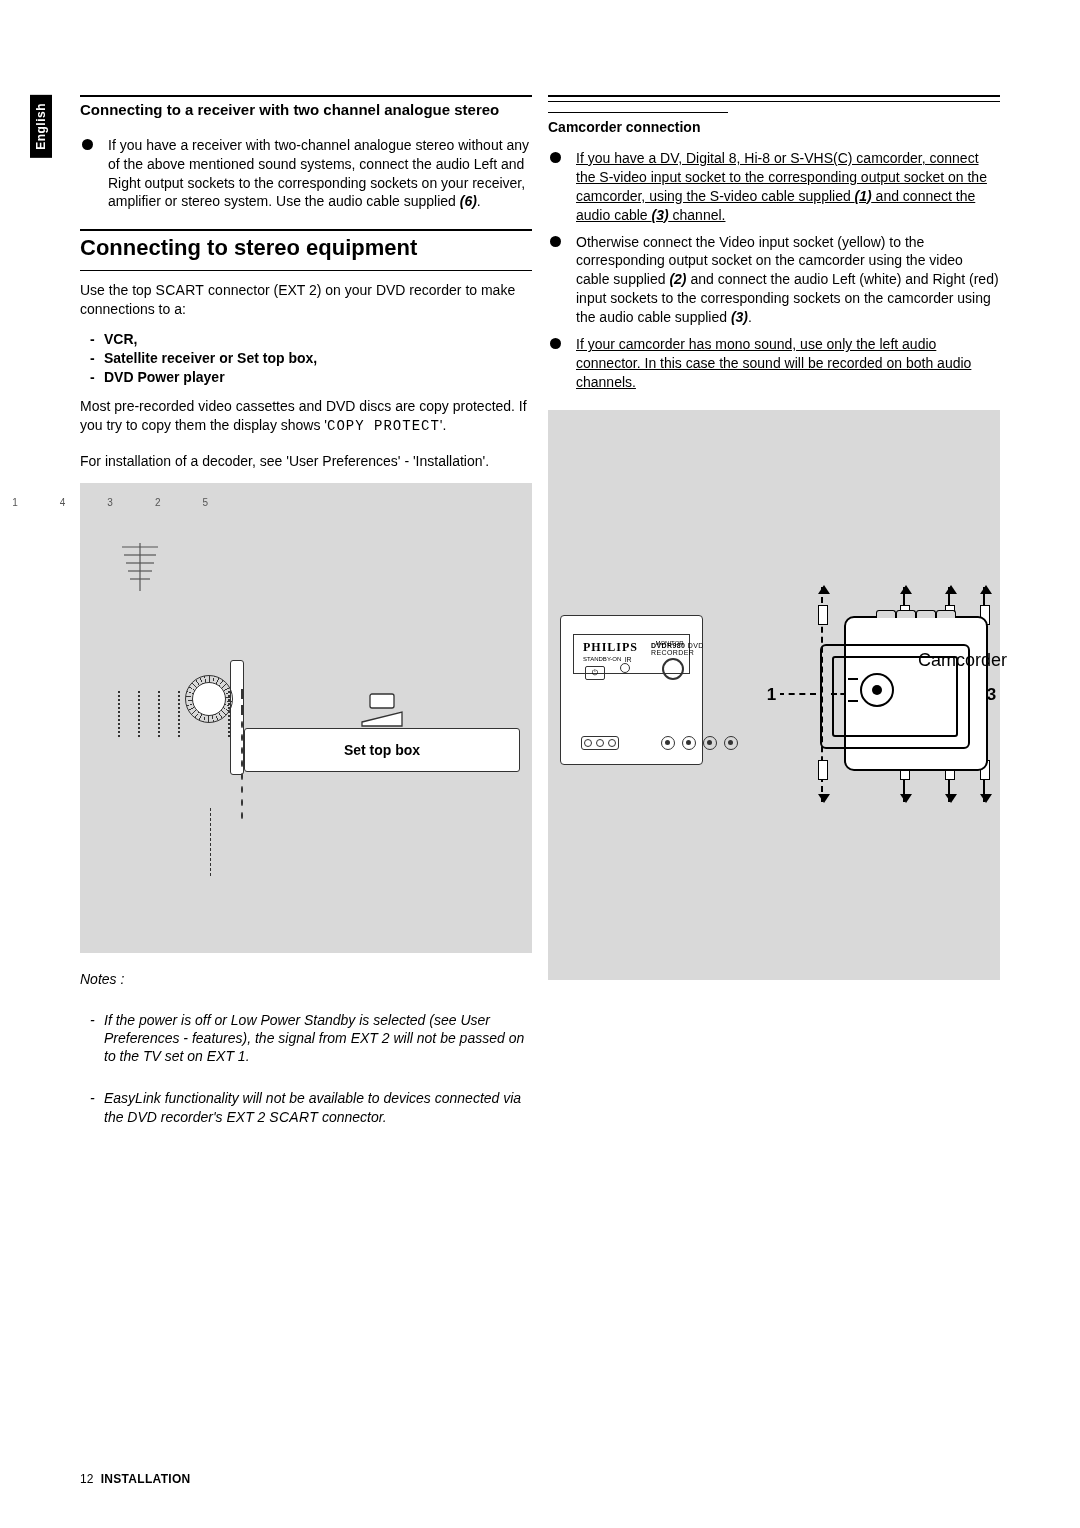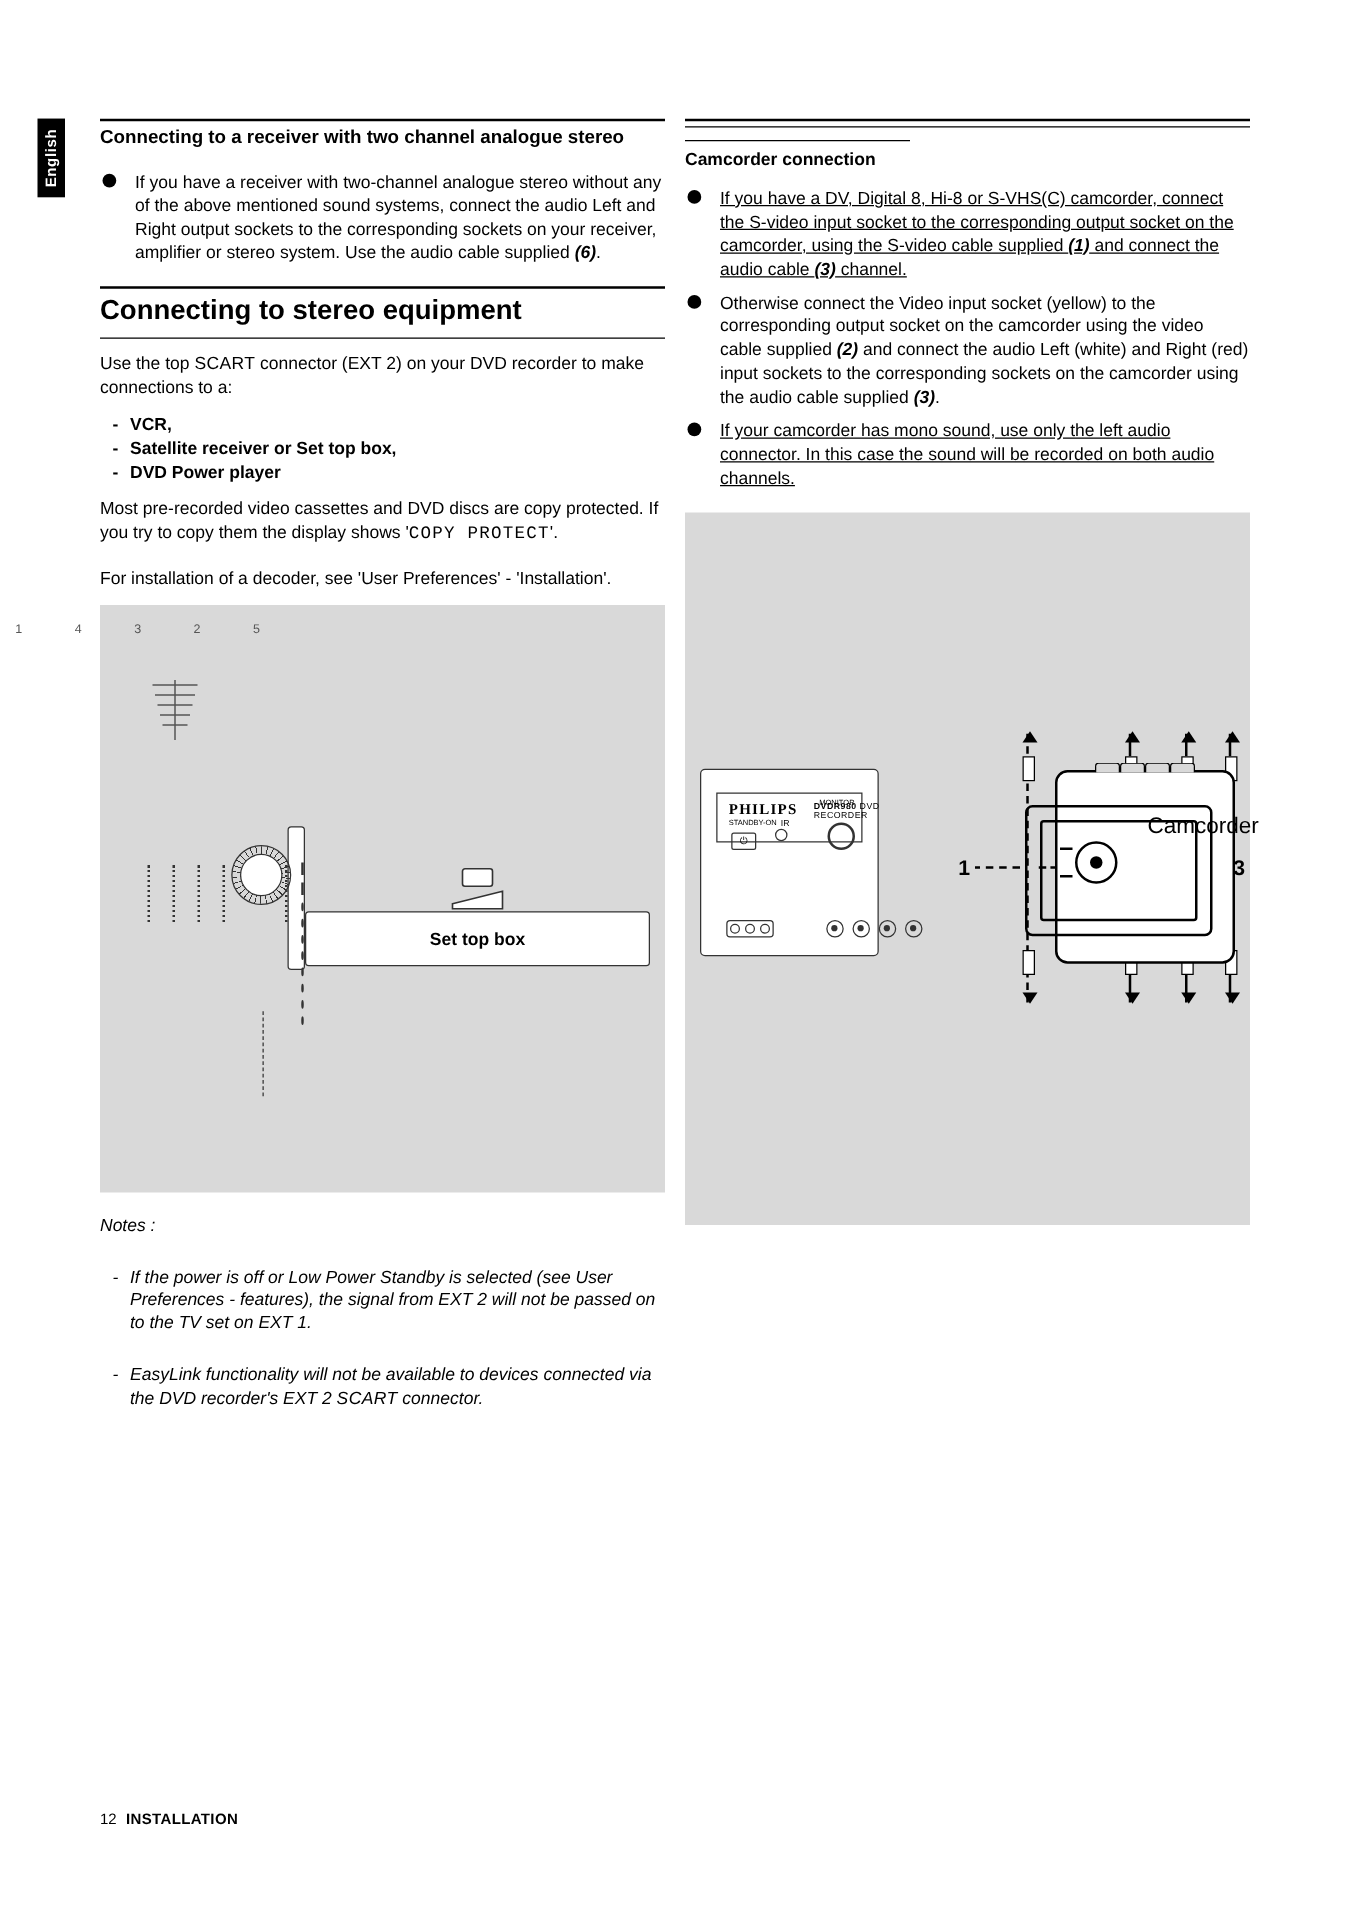--- a/index.html
+++ b/index.html
@@ -102,21 +102,21 @@
   .arrowhead { position:absolute; left:-5px; bottom:-1px; width:0; height:0; border-left:6px solid transparent; border-right:6px solid transparent; border-top:9px solid #000; }
   .camcorder { width:90%; height:155px; border:2px solid #000; border-radius:10px; background:#fff; position:relative; margin-top:-2px; }
   .cam-tabs { position:absolute; top:-8px; left:30px; right:30px; display:flex; justify-content:space-around; }
   .cam-tab { width:30px; height:8px; border:1.5px solid #000; border-bottom:none; border-radius:3px 3px 0 0; background:#d9d9d9; }
   .cam-lens { position:absolute; left:14px; top:55px; width:34px; height:34px; border:2px solid #000; border-radius:50%; display:flex; align-items:center; justify-content:center; }
   .cam-lens::after{ content:""; width:10px; height:10px; background:#000; border-radius:50%; }
   .cam-lens-lines { position:absolute; left:2px; top:60px; width:10px; height:24px; border-top:2px solid #000; border-bottom:2px solid #000; }
   .cam-screen { position:absolute; right:16px; top:26px; width:150px; height:105px; border:2px solid #000; border-radius:6px; }
   .cam-screen::after { content:""; position:absolute; inset:10px; border:2px solid #000; border-radius:3px; }
   .cam-label { position:absolute; left:72px; top:32px; font-size:18px; font-family:Arial; }
-  .footer { position:absolute; left:80px; bottom:66px; font-size:12px;text-align:center; }
+  .footer { position:absolute; left:80px; bottom:42px; font-size:12px;text-align:center; }
   .footer .pg { font-weight:normal; margin-right:4px; }
   .footer .sec { font-weight:bold; letter-spacing:0.3px; }
   .knob { position:absolute; right:10px; top:14px; width:48px; height:48px; border:1.5px solid #333; border-radius:50%; background:
       repeating-conic-gradient(#333 0 2deg, transparent 2deg 12deg); }
   .knob::after{ content:""; position:absolute; inset:6px; background:#fff; border-radius:50%; border:1px solid #333; }
   .rec-ports { position:absolute; left:10px; top:28px; right:70px; display:flex; gap:6px; flex-wrap:wrap; font-size:6px; color:#555; align-items:center; }
   .scart-port { width:28px; height:10px; border:1px solid #333; }
   .rca { width:7px; height:7px; border:1px solid #333; border-radius:50%; }
   .cable-nums { display:flex; gap:42px; font-size:10px; color:#555; margin:2px 0; align-self:flex-start; margin-left:38px; }
 </style>

